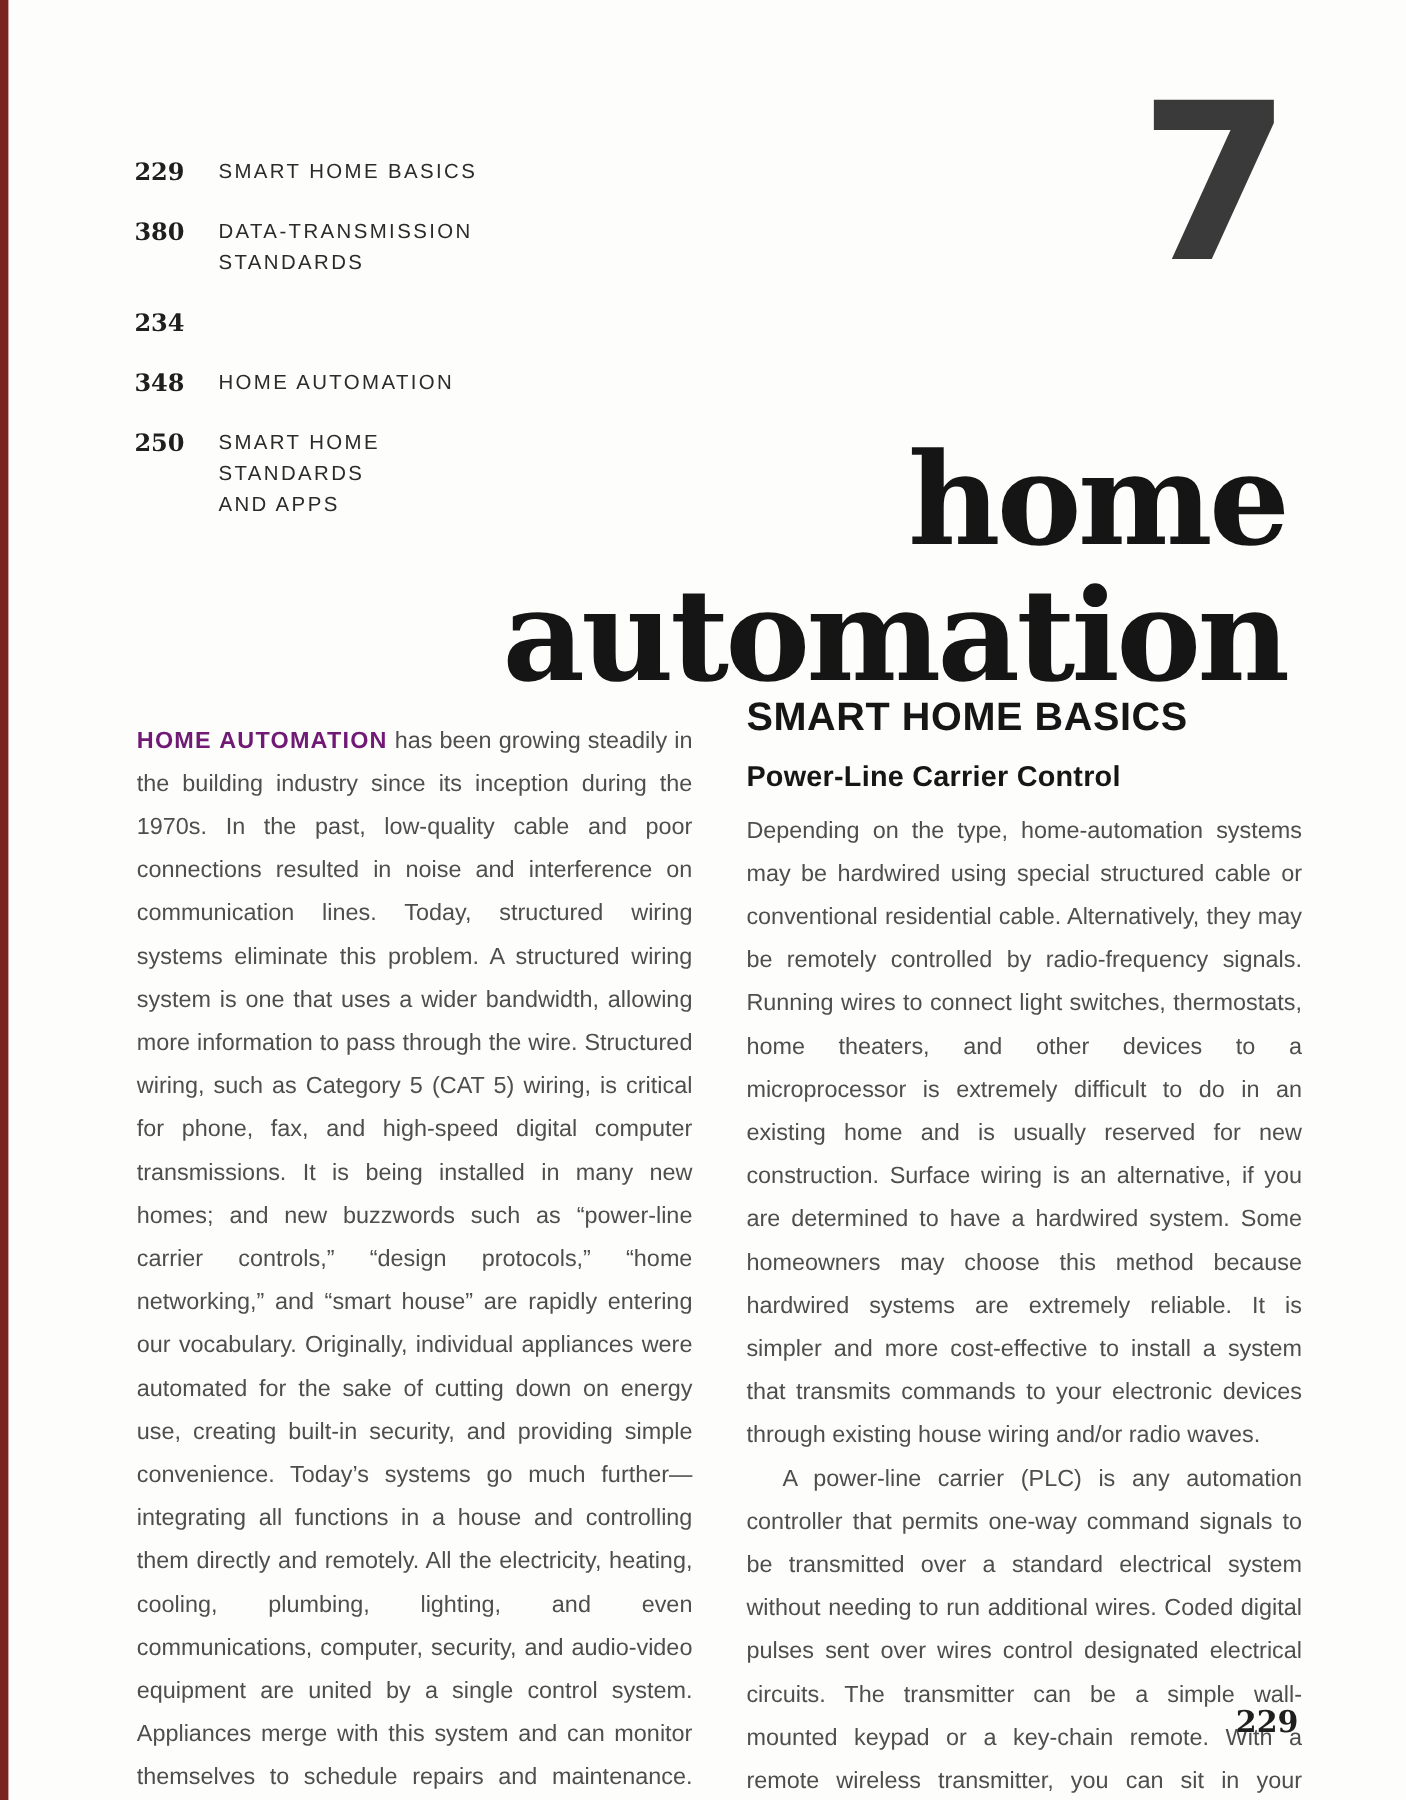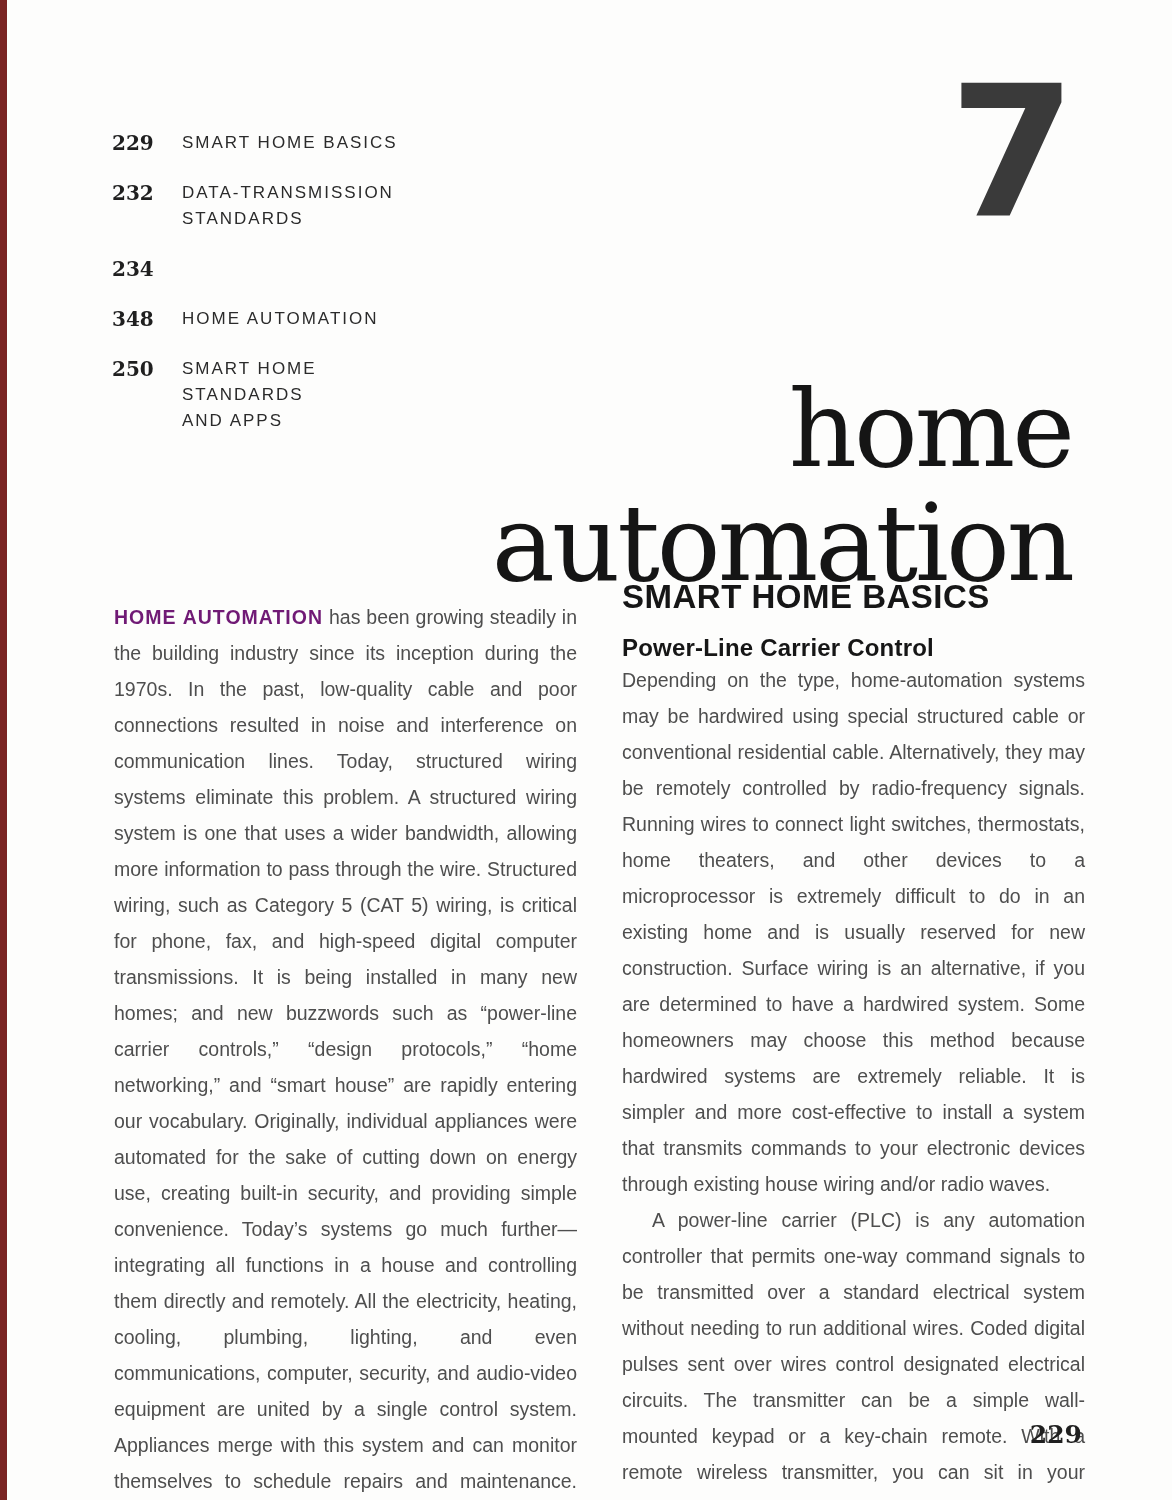--- a/index.html
+++ b/index.html
@@ -21,40 +21,40 @@
     margin-left:22px;font-size:17px;letter-spacing:2px;color:#2b2b2b;
     line-height:26px;font-weight:400;
   }
   
   .chapter-number{
     position:absolute;right:100px;top:62px;font-size:182px;line-height:1;
     font-weight:900;color:#3a3a3a;font-family:"DejaVu Sans",sans-serif;
     letter-spacing:-4px;
   }
   .chapter-title{
-    position:absolute;right:100px;top:302px;width:760px;text-align:right;
-    font-family:"DejaVu Serif","Liberation Serif",serif;font-weight:400;
+    position:absolute;right:100px;top:288px;width:760px;text-align:right;
+    font-family:"DejaVu Serif","Liberation Serif",serif;font-weight:700;
     font-size:106px;line-height:114px;color:#151515;letter-spacing:-3px;
   }
   .chapter-title .line{display:block;}
   
   .col{
     position:absolute;width:463px;font-size:19.5px;line-height:36px;
     color:#4e4e4e;text-align:justify;
   }
   .col-left{left:114px;top:599px;}
   .col-right{left:622px;top:578px;}
   .lead-in{font-weight:700;color:#701a75;letter-spacing:1px;}
   .section-heading{
     font-weight:700;font-size:33px;color:#161616;letter-spacing:0.5px;
     line-height:38px;margin:0 0 18px 0;text-align:left;
   }
   .sub-heading{
     font-weight:700;font-size:24px;color:#161616;line-height:28px;
-    margin:0 0 0 0;text-align:left;letter-spacing:0.2px;
+    margin:0 0 12px 0;text-align:left;letter-spacing:0.2px;
   }
   .para{margin:0;}
   .para.indent{text-indent:30px;}
   
   .folio{
     position:absolute;right:90px;top:1420px;font-size:25px;font-weight:700;
     color:#1f1f1f;font-family:"DejaVu Serif","Liberation Serif",serif;
   }
 </style>
 </head>
@@ -64,21 +64,21 @@
 
 <nav class="toc">
   <div class="toc-row">
     <span class="toc-page">229</span>
     <span class="toc-label">
       <div>SMART HOME BASICS</div>
       <div></div>
     </span>
   </div>
   <div class="toc-row">
-    <span class="toc-page">232</span>
+    <span class="toc-page">380</span>
     <span class="toc-label">
       <div>DATA-TRANSMISSION</div>
       <div>STANDARDS</div>
     </span>
   </div>
   <div class="toc-row">
     <span class="toc-page">234</span>
   </div>
   <div class="toc-row">
     <span class="toc-page">348</span>

